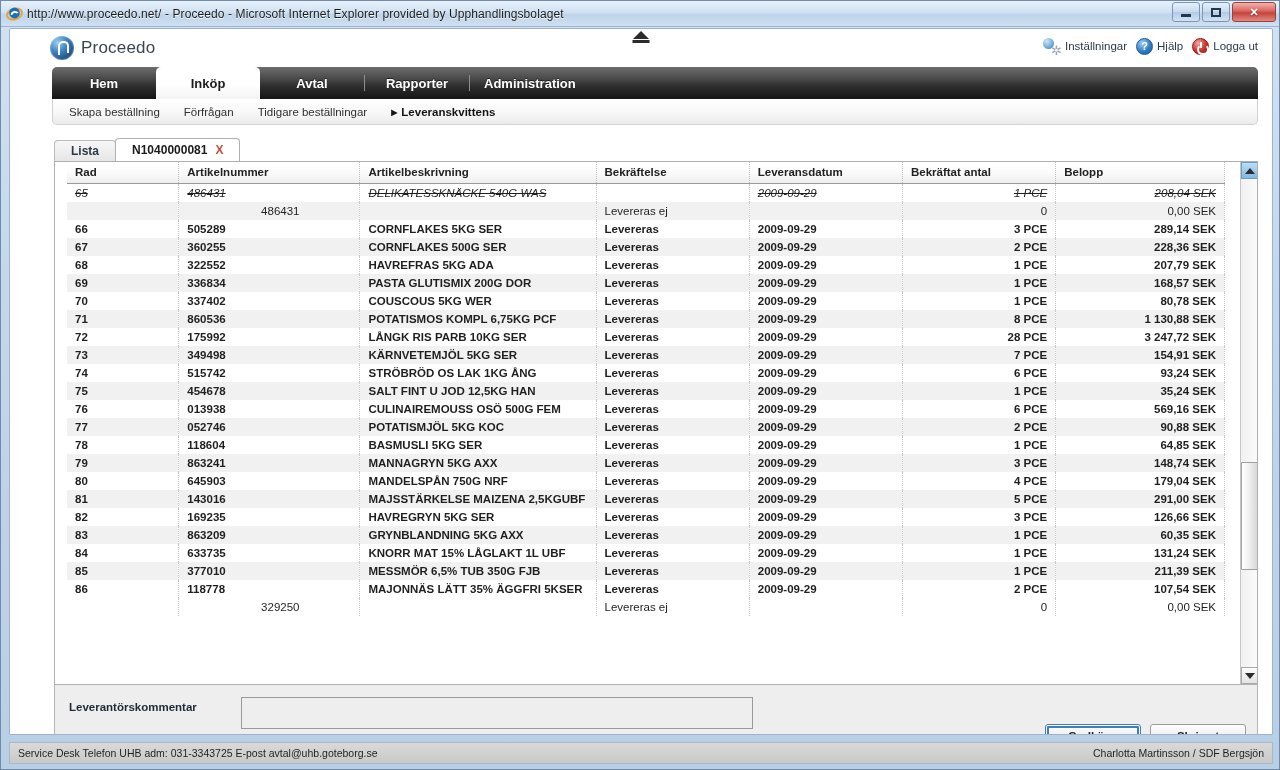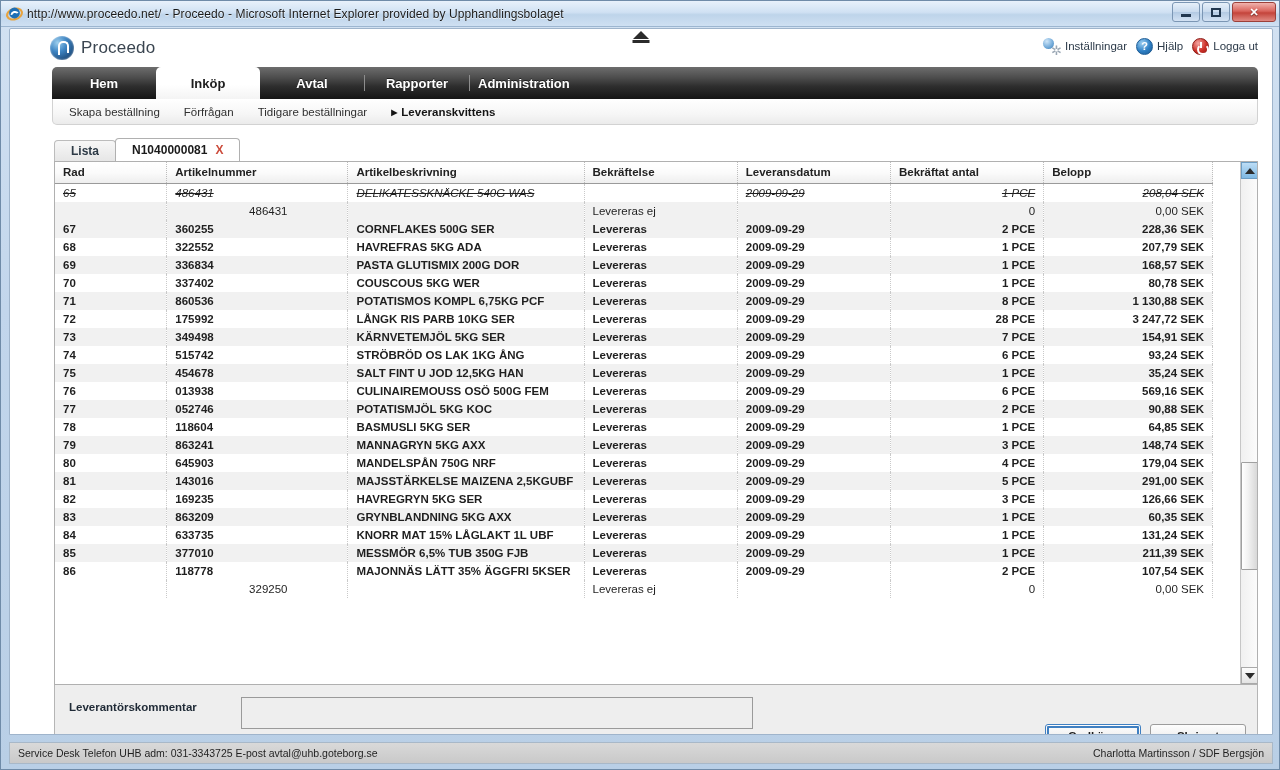--- a/index.html
+++ b/index.html
@@ -160,21 +160,21 @@
     border-radius: 5px 5px 0 0;
     display: flex; align-items: stretch;
     position: relative;
   }
   .nav-tab {
     min-width: 104px;
     display: flex; align-items: center; justify-content: center;
     font-size: 13px; font-weight: bold; color: #ffffff;
     cursor: pointer;
     text-shadow: 0 -1px 0 rgba(0,0,0,.55);
-    padding: 0 8px;
+    padding: 0 14px;
   }
   .nav-tab.active {
     background: linear-gradient(to bottom, #ffffff 0%, #ffffff 55%, #f4f4f4 100%);
     color: #1d1d1d;
     text-shadow: none;
     border-radius: 5px 5px 0 0;
   }
   .nav-sep {
     width: 1px; margin: 8px 0; background: #8d8d8d; align-self: stretch;
   }
@@ -225,20 +225,21 @@
     border-color: #b0b0b0;
   }
   .tab-close { color: #cc4c3c; font-weight: bold; font-size: 12px; cursor: pointer; }
 
   #grid-box {
     border: 1px solid #b0b0b0;
     background: #fff;
     height: 524px;
     position: relative;
     overflow: hidden;
+    padding-left: 12px;
   }
 
   table.grid { border-collapse: collapse; width: 1158px; table-layout: fixed; }
   table.grid th {
     background: linear-gradient(to bottom, #ffffff 0%, #fbfbfb 50%, #eeeeee 100%);
     border-bottom: 1px solid #9a9a9a;
     border-right: 1px dotted #bdbdbd;
     font-size: 11.5px; font-weight: bold; color: #222;
     text-align: left;
     padding: 4px 8px 5px;
@@ -466,20 +467,29 @@
               </tr>
               <tr class="row-sub alt">
                 <td class="c-rad no-strike">&nbsp;</td>
                 <td class="c-art" style="text-align: right; padding-right: 60px;">486431</td>
                 <td class="c-desc no-strike">&nbsp;</td>
                 <td class="c-bekr">Levereras ej</td>
                 <td class="c-datum no-strike">&nbsp;</td>
                 <td class="c-antal num">0</td>
                 <td class="c-belopp num">0,00 SEK</td>
               </tr>
+              <tr class="row-normal">
+                <td class="c-rad">66</td>
+                <td class="c-art">505289</td>
+                <td class="c-desc">CORNFLAKES      5KG     SER</td>
+                <td class="c-bekr">Levereras</td>
+                <td class="c-datum">2009-09-29</td>
+                <td class="c-antal num">3 PCE</td>
+                <td class="c-belopp num">289,14 SEK</td>
+              </tr>
               <tr class="row-normal alt">
                 <td class="c-rad">67</td>
                 <td class="c-art">360255</td>
                 <td class="c-desc">CORNFLAKES      500G    SER</td>
                 <td class="c-bekr">Levereras</td>
                 <td class="c-datum">2009-09-29</td>
                 <td class="c-antal num">2 PCE</td>
                 <td class="c-belopp num">228,36 SEK</td>
               </tr>
               <tr class="row-normal">

